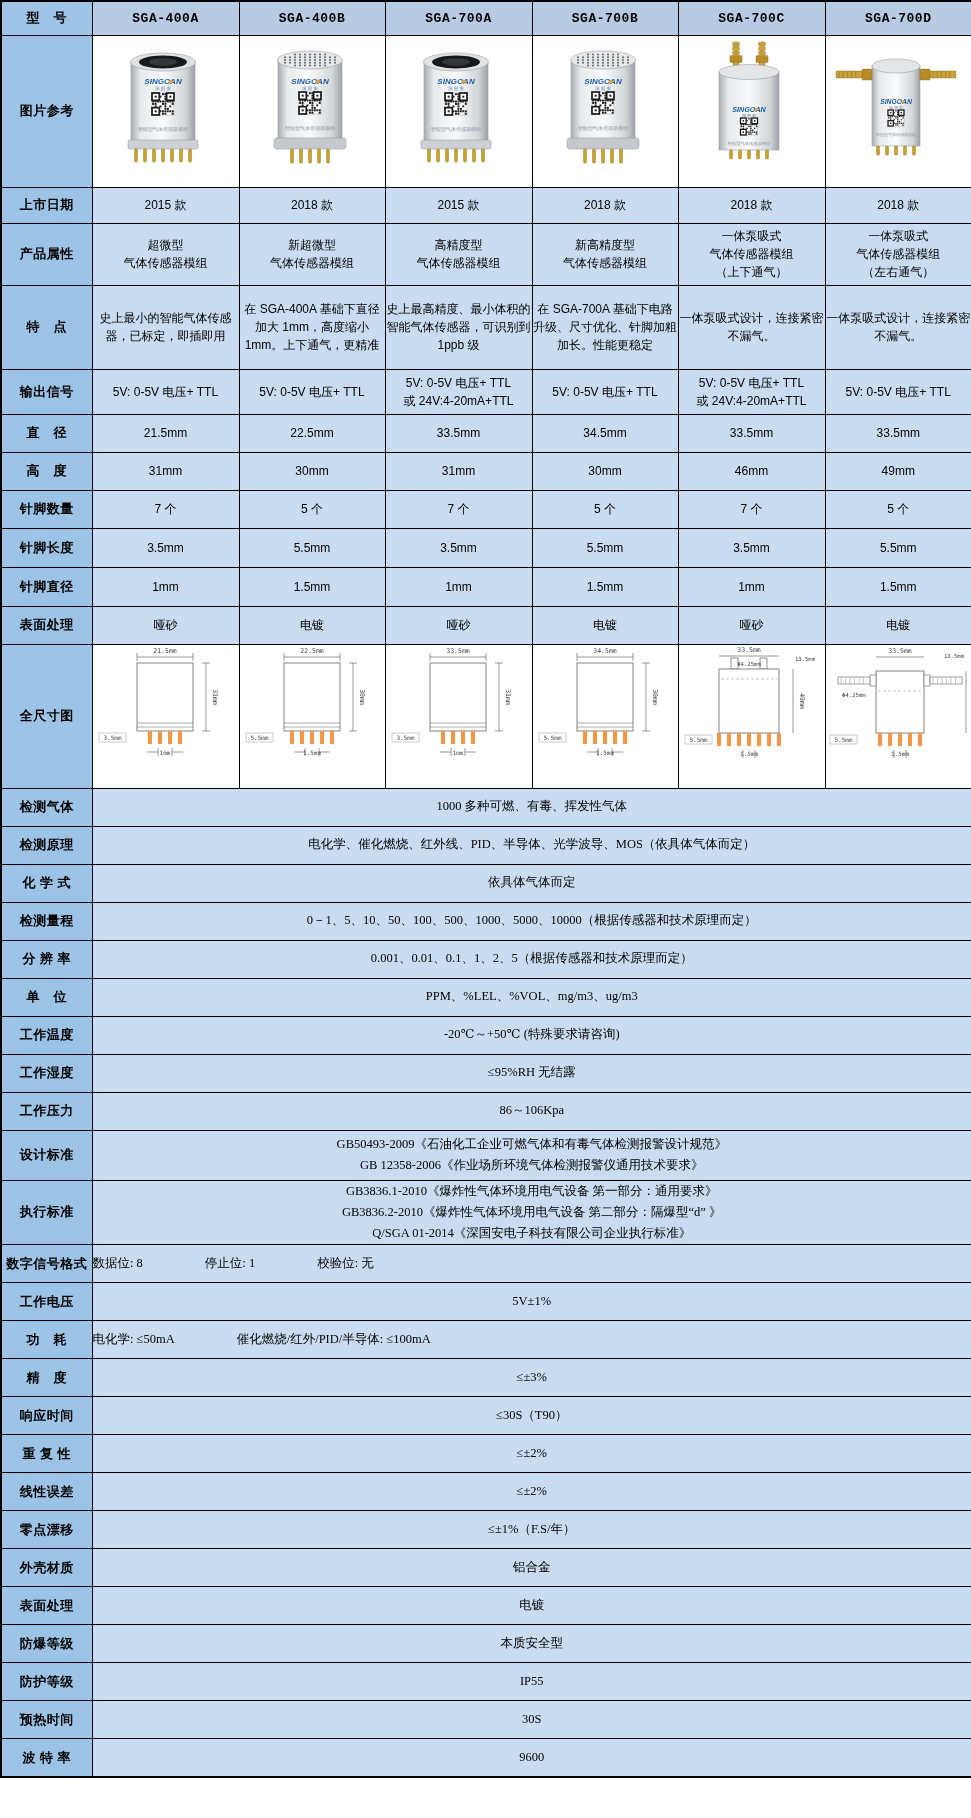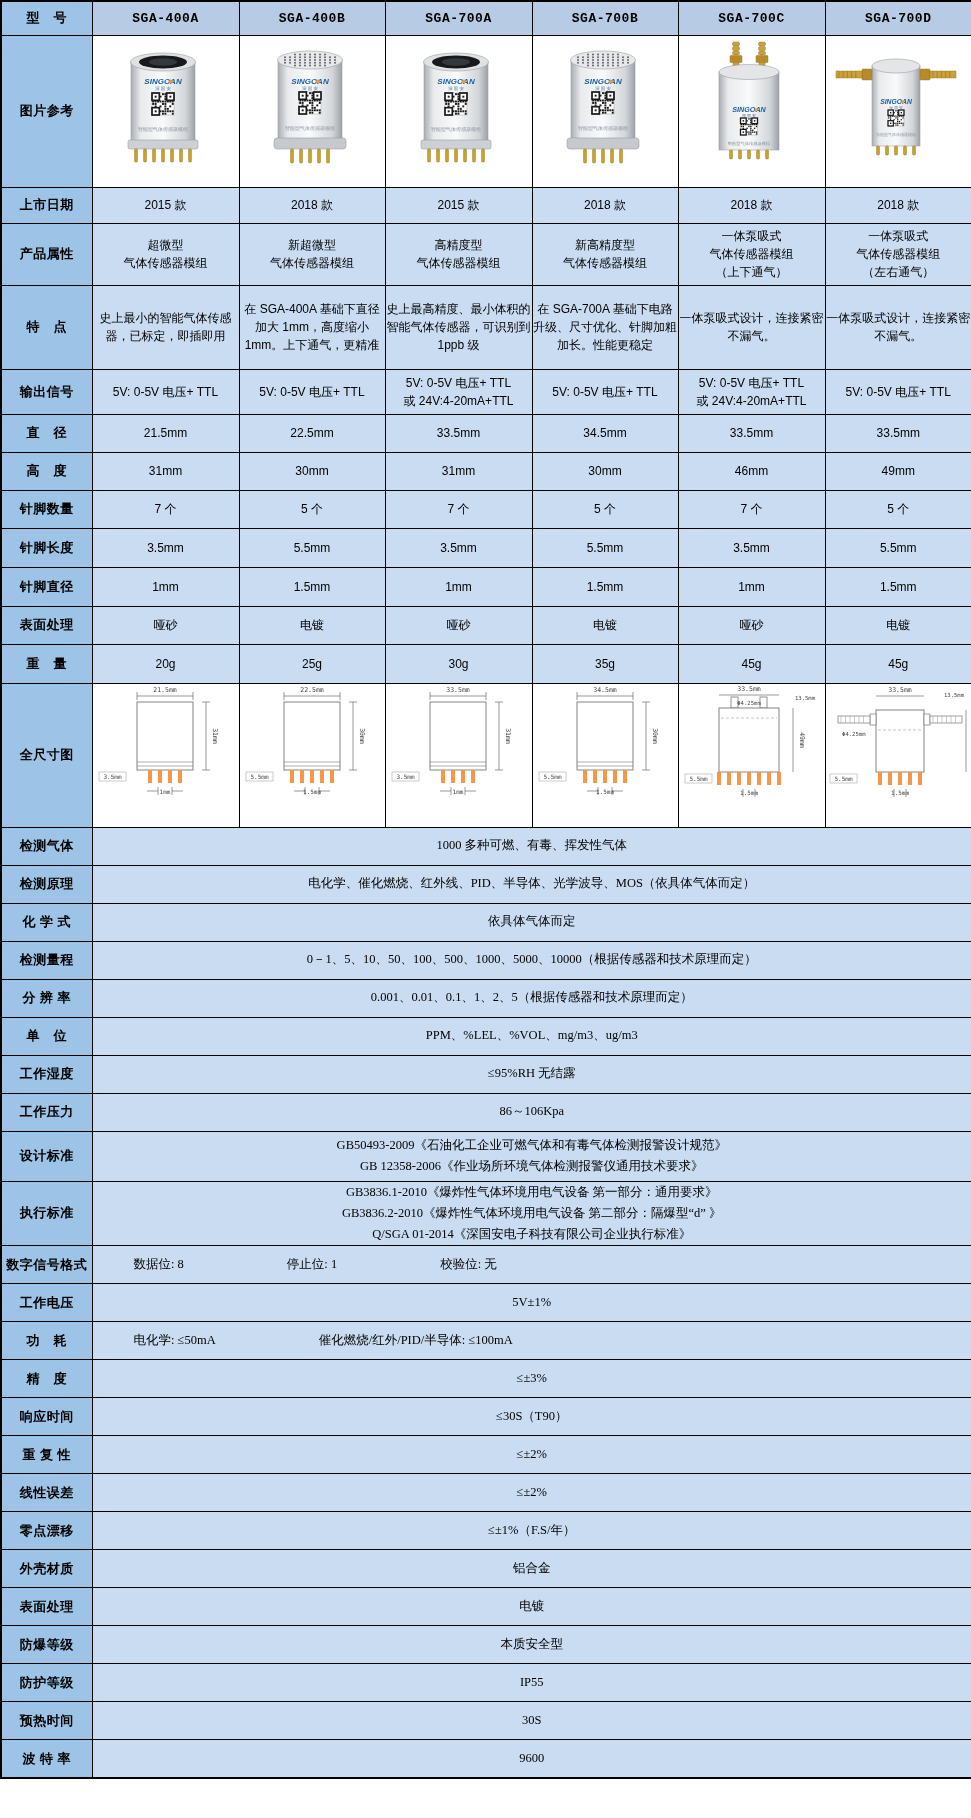--- a/index.html
+++ b/index.html
@@ -12,21 +12,21 @@
   body{width:971px;font-family:"Liberation Sans","DejaVu Sans",sans-serif;color:#000;}
   .page{width:971px;}
   table.spec{border-collapse:collapse;width:971px;table-layout:fixed;border:2px solid var(--border);}
   table.spec td{border:1px solid var(--border);vertical-align:middle;text-align:center;overflow:hidden;padding:0;}
   td.lbl{background:var(--label-bg);font-weight:bold;font-size:13px;letter-spacing:0.5px;}
   td.mname{background:var(--header-bg);font-weight:bold;font-family:"Liberation Mono","DejaVu Sans Mono",monospace;font-size:13px;letter-spacing:0.5px;}
   td.val{background:var(--cell-bg);font-size:12px;white-space:pre-line;padding:2px 5px;line-height:1.5;}
   td.white{background:#fff;}
   td.sval{background:var(--cell-bg);text-align:left;padding:3px 12px;font-size:12.5px;white-space:pre-line;line-height:1.7;font-family:"Liberation Serif","DejaVu Serif",serif;}
   .parts{display:flex;gap:62px;align-items:center;}
-  .parts span{white-space:nowrap;padding-left:41px;}
+  .parts span{white-space:nowrap;}
   svg{display:block;margin:0 auto;}
 </style>
 </head>
 <body>
 
 <div class="page">
   <div id="table-root">
       <table class="spec">
         <colgroup>
           <col style="width: 91px;">
@@ -663,29 +663,20 @@
           </tr>
           <tr style="height: 38px;">
             <td class="lbl">表面处理</td>
             <td class="val">哑砂</td>
             <td class="val">电镀</td>
             <td class="val">哑砂</td>
             <td class="val">电镀</td>
             <td class="val">哑砂</td>
             <td class="val">电镀</td>
           </tr>
-          <tr style="height: 39px;">
-            <td class="lbl">重　量</td>
-            <td class="val">20g</td>
-            <td class="val">25g</td>
-            <td class="val">30g</td>
-            <td class="val">35g</td>
-            <td class="val">45g</td>
-            <td class="val">45g</td>
-          </tr>
           <tr style="height: 144px;">
             <td class="lbl">全尺寸图</td>
             <td class="white">
               <svg width="146" height="142" viewBox="0 0 146 142">
                 <text x="72" y="8" text-anchor="middle" font-size="6.5" fill="#444" font-family="DejaVu Sans Mono,monospace">21.5mm</text>
                 <line x1="44" y1="12" x2="100" y2="12" stroke="#555" stroke-width="0.6"></line>
                 <line x1="44" y1="8" x2="44" y2="16" stroke="#555" stroke-width="0.6"></line>
                 <line x1="100" y1="8" x2="100" y2="16" stroke="#555" stroke-width="0.6"></line>
                 <rect x="44" y="18" width="56" height="68" fill="#fff" stroke="#777" stroke-width="0.9"></rect>
                 <line x1="44" y1="78" x2="100" y2="78" stroke="#777" stroke-width="0.6"></line>
@@ -870,20 +861,24 @@
           </tr>
           <tr style="height: 38px;">
             <td class="lbl">分 辨 率</td>
             <td class="sval" colspan="6">0.001、0.01、0.1、1、2、5（根据传感器和技术原理而定）</td>
           </tr>
           <tr style="height: 38px; padding-left: 20px;">
             <td class="lbl">单　位</td>
             <td class="sval" colspan="6">PPM、%LEL、%VOL、mg/m3、ug/m3</td>
           </tr>
           <tr style="height: 38px;">
+            <td class="lbl">工作温度</td>
+            <td class="sval" colspan="6">-20℃～+50℃ (特殊要求请咨询)</td>
+          </tr>
+          <tr style="height: 38px;">
             <td class="lbl">工作湿度</td>
             <td class="sval" colspan="6">≤95%RH 无结露</td>
           </tr>
           <tr style="height: 38px;">
             <td class="lbl">工作压力</td>
             <td class="sval" colspan="6">86～106Kpa</td>
           </tr>
           <tr style="height: 50px;">
             <td class="lbl">设计标准</td>
             <td class="sval" colspan="6">GB50493-2009《石油化工企业可燃气体和有毒气体检测报警设计规范》

